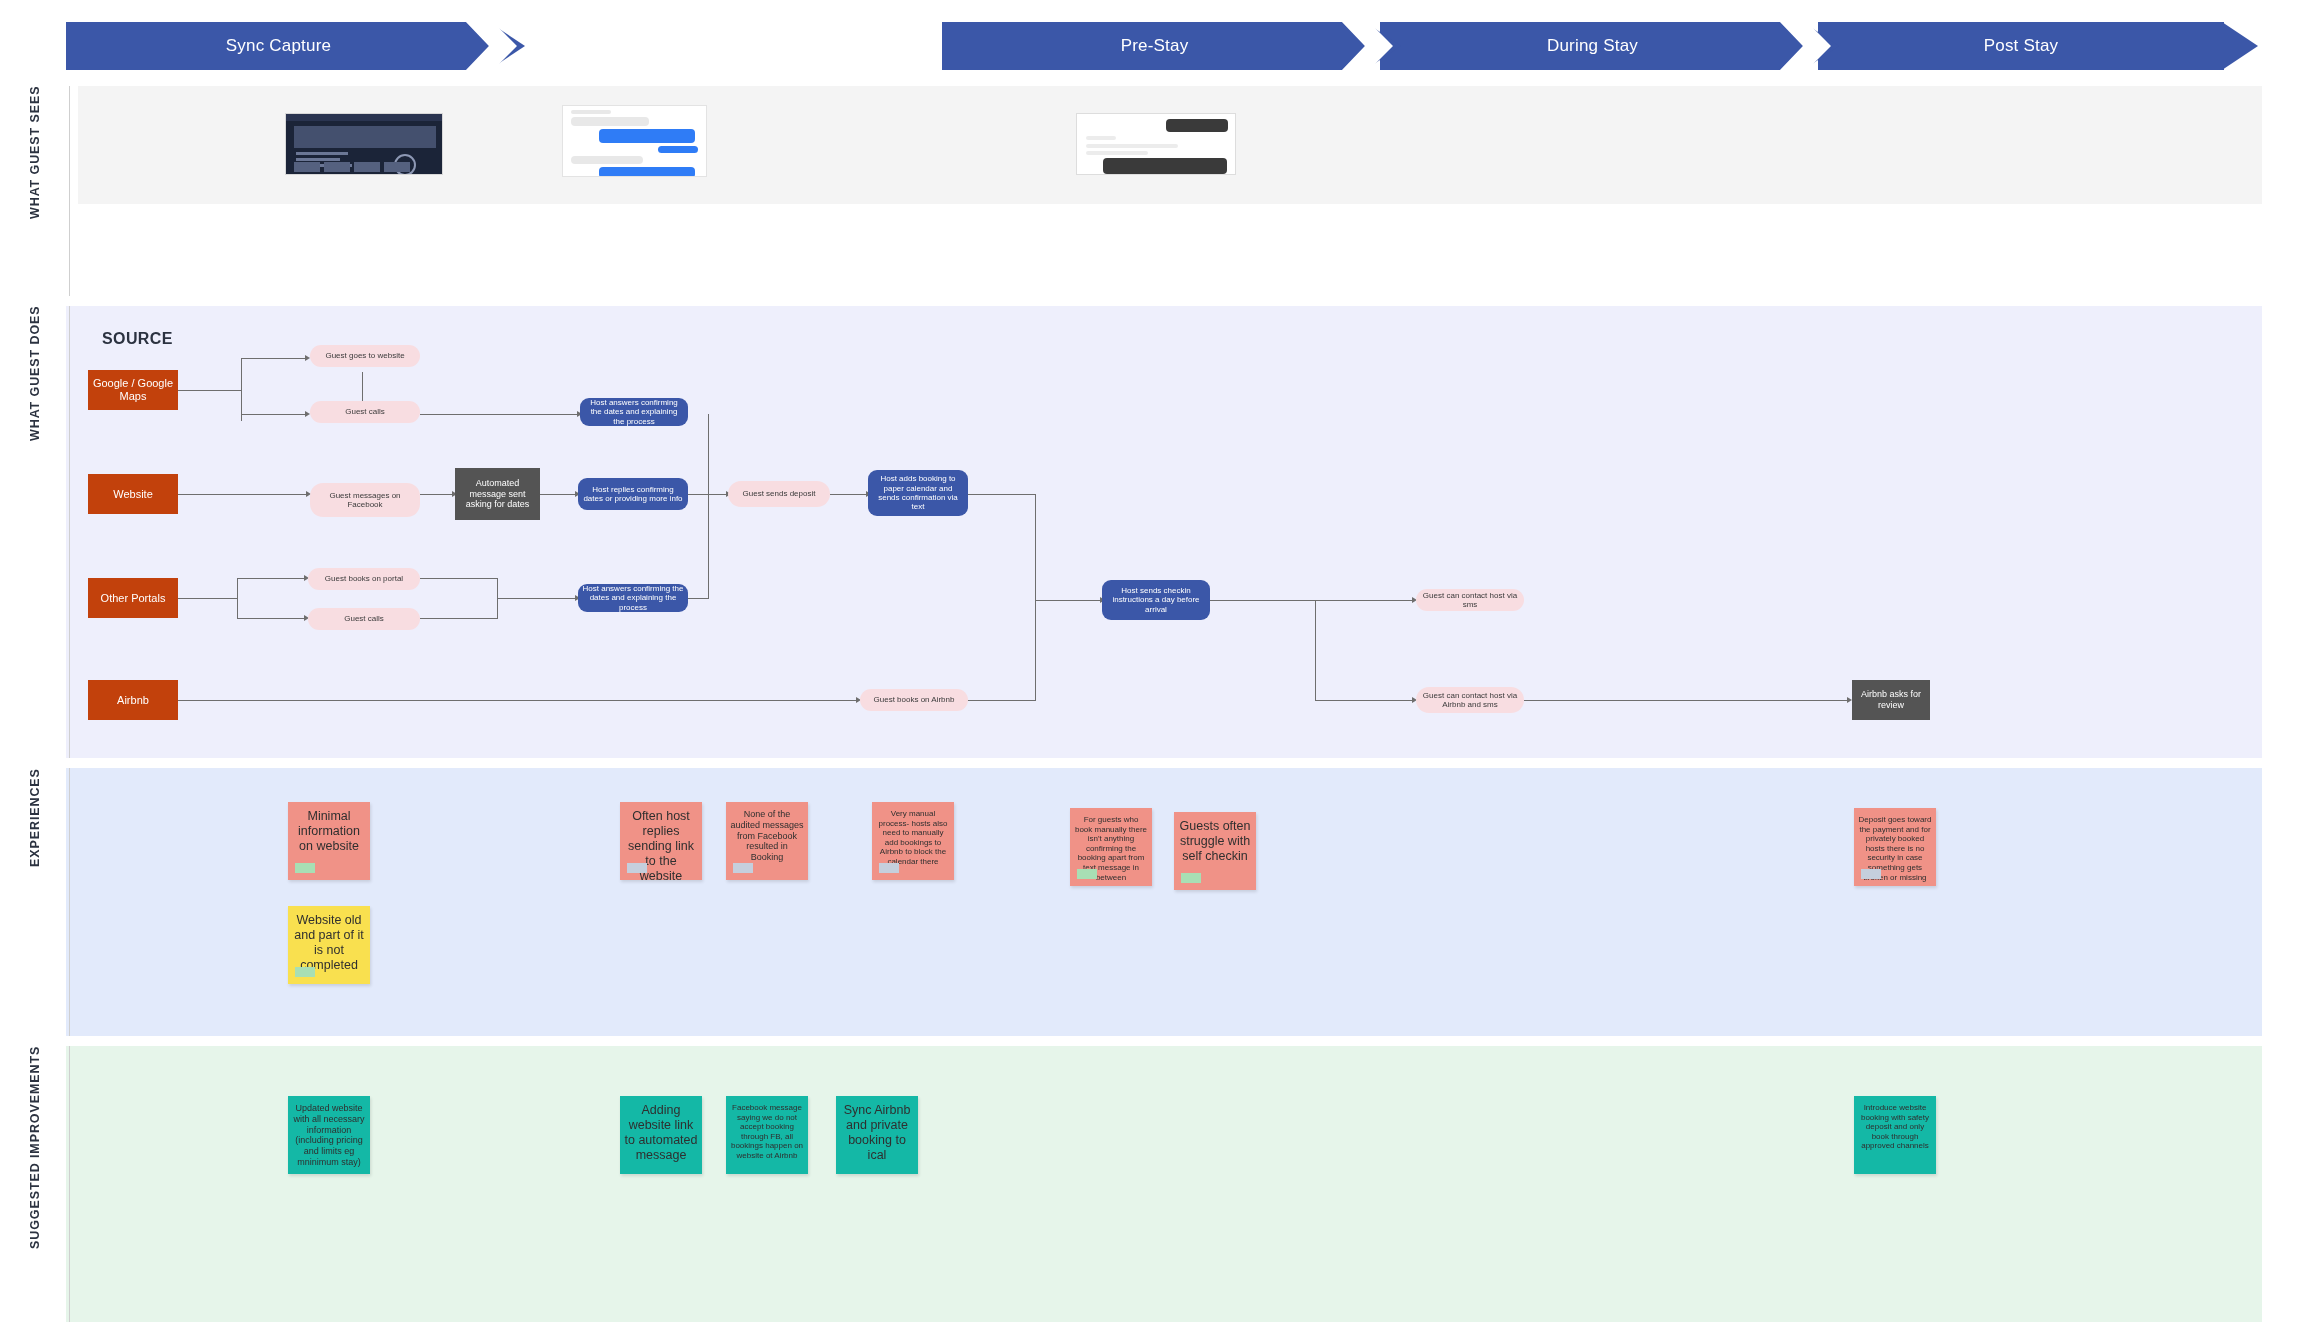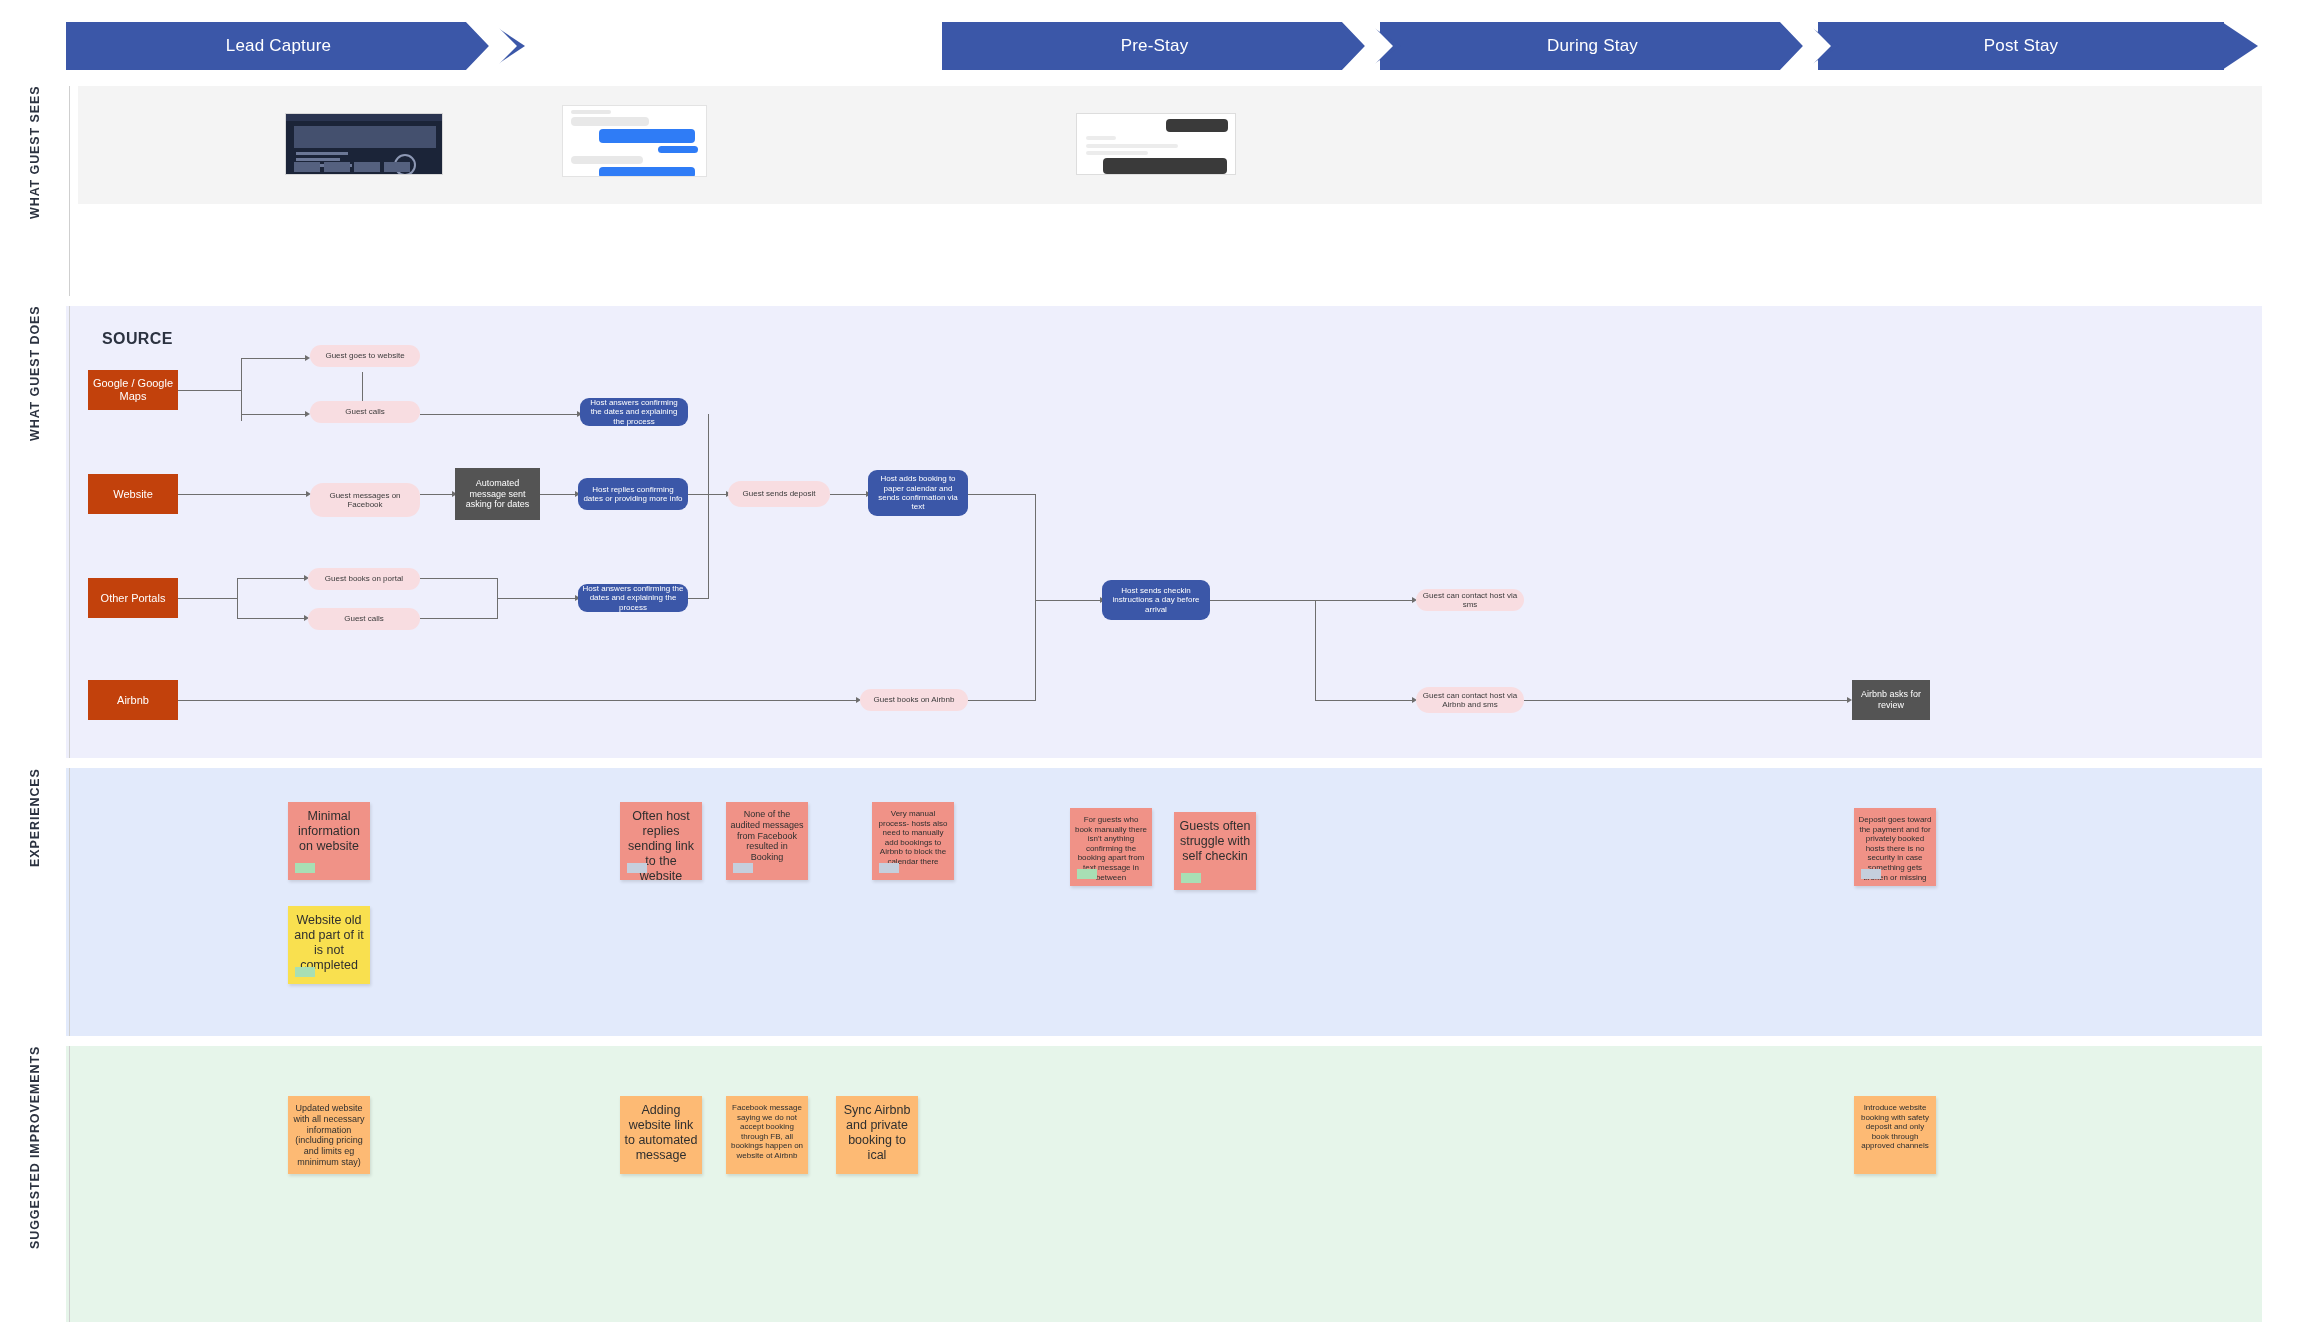--- a/index.html
+++ b/index.html
@@ -105,36 +105,36 @@
   }
 
   
   .sticky {
     position: absolute; padding: 7px 4px 0; text-align: center;
     color: #2f2f2f; line-height: 1.2; overflow: hidden;
     box-shadow: 1px 2px 3px rgba(0,0,0,.12);
   }
   .sticky.red   { background: #f09287; }
   .sticky.yel   { background: #f9e04f; }
-  .sticky.grn   { background: #fdba74; }
+  .sticky.grn   { background: #14b8a6; }
   .sticky .tag { position: absolute; left: 7px; bottom: 7px; width: 20px; height: 10px; }
   .tag.green { background: #a8dfb4; }
   .tag.blue  { background: #c5cfdd; }
   .sticky.fs12 { font-size: 12.5px; }
   .sticky.fs8  { font-size: 8px; }
   .sticky.fs9  { font-size: 9px; }
 </style>
 </head>
 <body>
 
 <div id="canvas">
 
   <div class="ribbon">
     <div class="chev" style="left:0; width:425px;">
-      <span class="chev-label">Lead Capture</span>
+      <span class="chev-label">Sync Capture</span>
       <div class="chev-tip"></div>
       <div class="chev-notch"></div>
     </div>
     <div class="chev" style="left:876px; width:425px;">
       <span class="chev-label">Pre-Stay</span>
       <div class="chev-tip"></div>
       <div class="chev-notch"></div>
     </div>
     <div class="chev" style="left:1314px; width:425px;">
       <span class="chev-label">During Stay</span>

